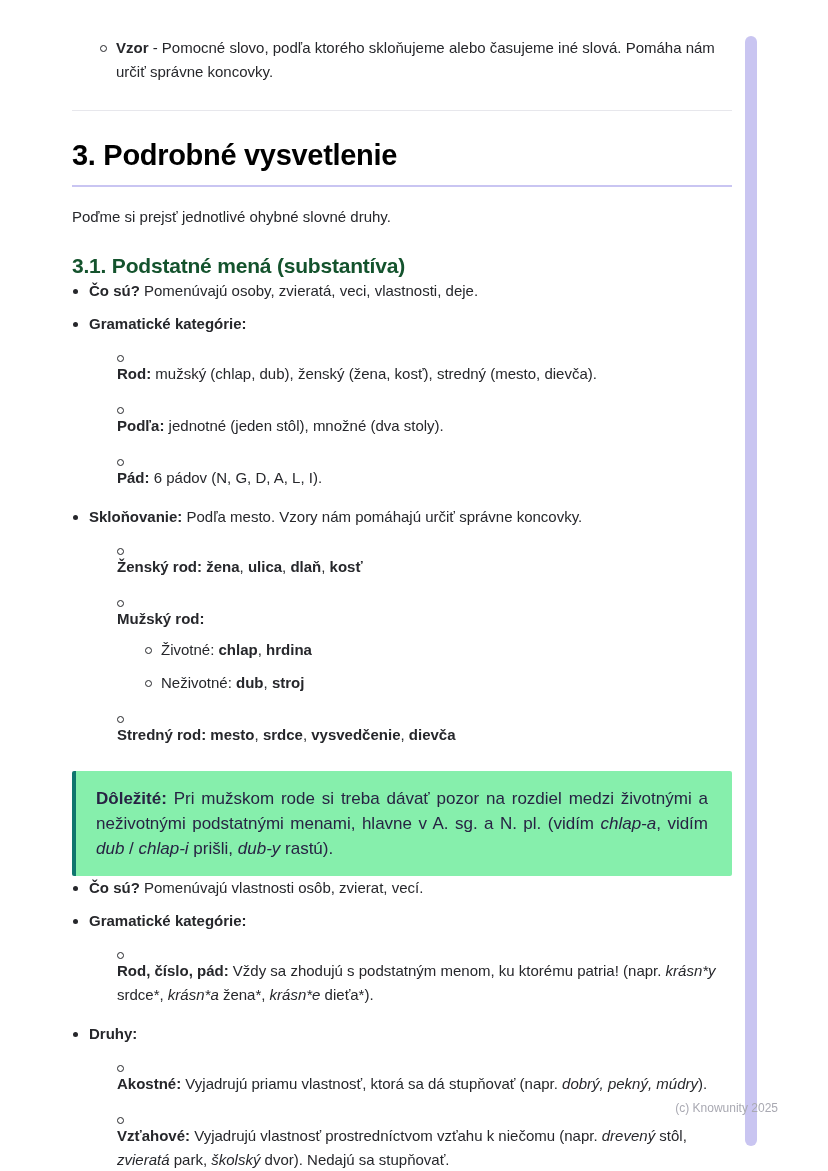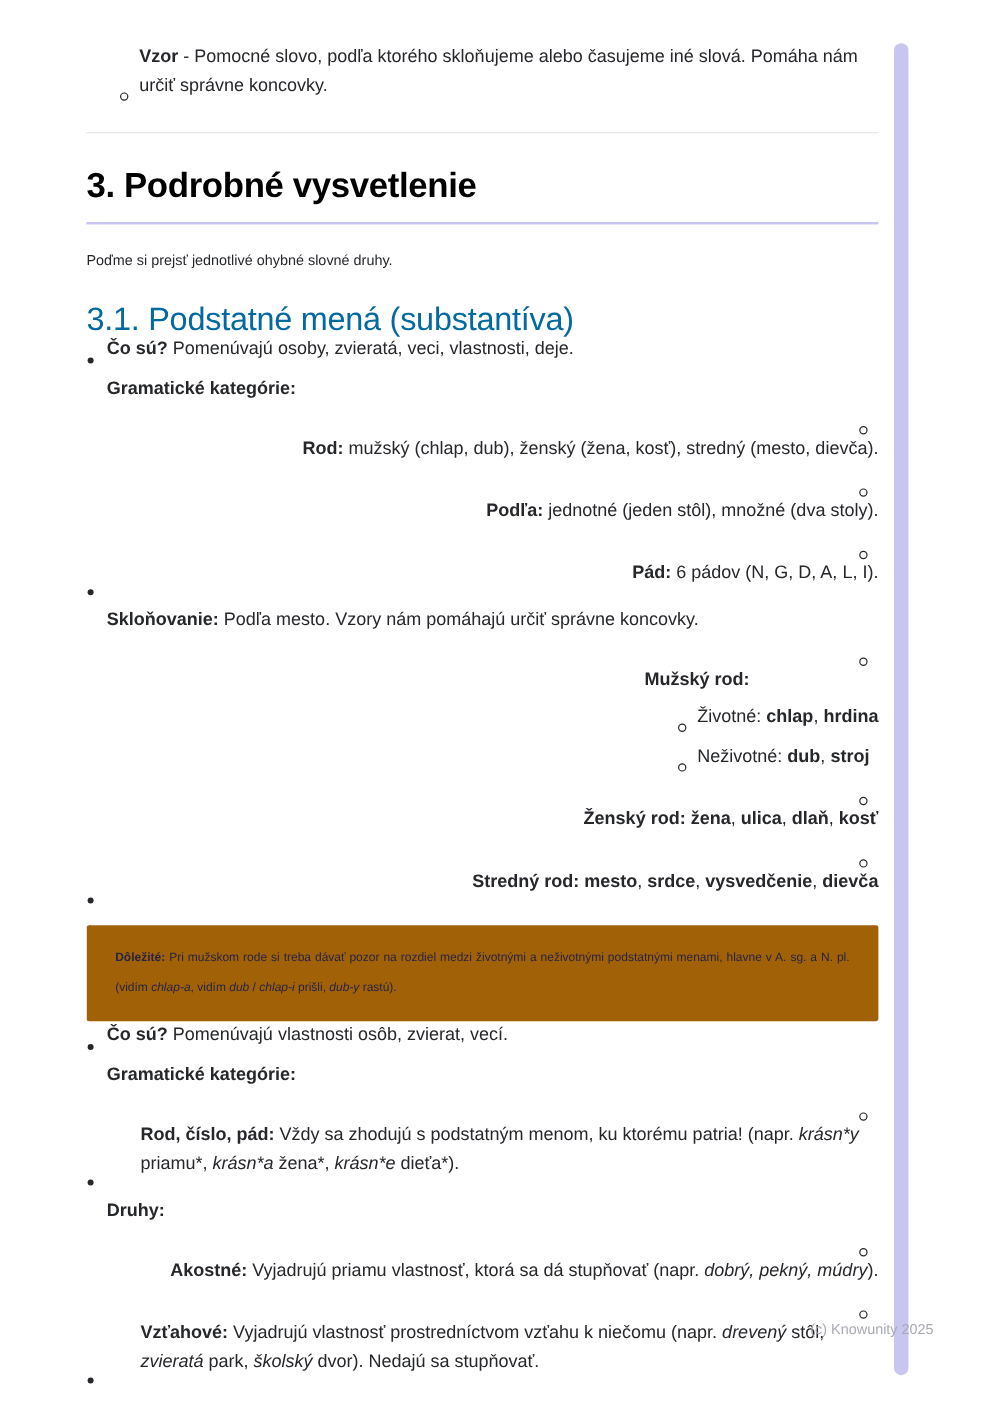--- a/index.html
+++ b/index.html
@@ -3,49 +3,49 @@
 <meta charset="utf-8">
 <style>
   html,body { margin:0; padding:0; background:#ffffff; }
   .page {
     position:relative; width:828px; height:1171px; background:#ffffff;
     overflow:hidden; font-family:"Liberation Sans", sans-serif; color:#26272b;
   }
   .content { position:absolute; left:72px; top:0; width:660px; }
 
   
-  .li { display:flex; align-items:flex-end; margin:0 0 9px 0; }
+  .li { display:flex; align-items:flex-start; margin:0 0 9px 0; }
   .txt { flex:1 1 auto; font-size:15px; line-height:24px; color:#26272b; }
   .b-dot  { flex:0 0 auto; width:5px;  height:5px; border-radius:50%; background:#26272b; margin:10px 11px 0 1px; }
   .b-ring { flex:0 0 auto; width:5px;  height:5px; border-radius:50%; border:1.5px solid #26272b; margin:9px 9px 0 0; background:#fff; }
 
   .intro-list { margin-top:36px; margin-left:28px; }
 
   .divider { border:none; border-top:1px solid #e7e7ec; margin:26px 0 0 0; }
 
   .h2 {
     margin:26px 0 0 0; font-size:29px; line-height:36px; font-weight:700;
     color:#000000; letter-spacing:-0.3px;
     border-bottom:2px solid #c9c5f2; padding-bottom:12px;
   }
-  .lead { margin:18px 0 0 0; font-size:12px; line-height:24px; }
+  .lead { margin:18px 0 0 0; font-size:15px; line-height:24px; }
 
-  .h3 { margin:24px 0 0 0; font-size:27px; line-height:26px; font-weight:400; color:#0369a1; letter-spacing:-0.2px; }
+  .h3 { margin:24px 0 0 0; font-size:21px; line-height:26px; font-weight:700; color:#14532d; letter-spacing:-0.2px; }
 
   .list { }
   .l2 { margin:10px 0 6px 28px; }
   .l2 > .li { margin-bottom:12px;flex-direction:column; }
   .l3 { margin:7px 0 0 28px; }
   .l3 > .li { margin-bottom:9px; }
   .l1 > .li:last-child, .l2 > .li:last-child, .l3 > .li:last-child { margin-bottom:0; }
 
   .callout {
-    margin-top:18px; background:#a16207; border-left:4px solid #a16207;
+    margin-top:18px; background:#86efac; border-left:4px solid #0f766e;
     border-radius:2px; padding:15px 24px 15px 20px;
-    font-size:10px; line-height:25px; color:#272343; text-align:justify;
+    font-size:17px; line-height:25px; color:#272343; text-align:justify;
   }
 
   .footer-credit {
     position:absolute; top:1101px; right:50px; font-size:12px; color:#a9a9b2; z-index:3;
   }
   .scroll-stripe {
     position:absolute; top:36px; right:71px; width:12px; height:1110px;
     background:#c9c5f1; border-radius:6px; z-index:1;
   }
 
@@ -105,37 +105,37 @@
         </div>
       </div>
 
       <div class="li">
         <span class="b-dot"></span>
         <div class="txt">
           <span><span class="seg-b">Skloňovanie:</span><span> Podľa mesto. Vzory nám pomáhajú určiť správne koncovky.</span></span>
           <div class="l2">
             <div class="li">
               <span class="b-ring"></span>
+              <div class="txt"><span class="seg-b">Ženský rod: žena</span><span>, </span><span class="seg-b">ulica</span><span>, </span><span class="seg-b">dlaň</span><span>, </span><span class="seg-b">kosť</span></div>
+            </div>
+            <div class="li">
+              <span class="b-ring"></span>
               <div class="txt">
                 <span><span class="seg-b">Mužský rod:</span></span>
                 <div class="l3">
                   <div class="li">
                     <span class="b-ring"></span>
                     <div class="txt"><span>Životné: </span><span class="seg-b">chlap</span><span>, </span><span class="seg-b">hrdina</span></div>
                   </div>
                   <div class="li">
                     <span class="b-ring"></span>
                     <div class="txt"><span>Neživotné: </span><span class="seg-b">dub</span><span>, </span><span class="seg-b">stroj</span></div>
                   </div>
                 </div>
               </div>
-            </div>
-            <div class="li">
-              <span class="b-ring"></span>
-              <div class="txt"><span class="seg-b">Ženský rod: žena</span><span>, </span><span class="seg-b">ulica</span><span>, </span><span class="seg-b">dlaň</span><span>, </span><span class="seg-b">kosť</span></div>
             </div>
             <div class="li">
               <span class="b-ring"></span>
               <div class="txt"><span class="seg-b">Stredný rod: mesto</span><span>, </span><span class="seg-b">srdce</span><span>, </span><span class="seg-b">vysvedčenie</span><span>, </span><span class="seg-b">dievča</span></div>
             </div>
           </div>
         </div>
       </div>
 
     </div>
@@ -152,21 +152,21 @@
         <div class="txt"><span class="seg-b">Čo sú?</span><span> Pomenúvajú vlastnosti osôb, zvierat, vecí.</span></div>
       </div>
 
       <div class="li">
         <span class="b-dot"></span>
         <div class="txt">
           <span><span class="seg-b">Gramatické kategórie:</span></span>
           <div class="l2">
             <div class="li">
               <span class="b-ring"></span>
-              <div class="txt"><span class="seg-b">Rod, číslo, pád:</span><span> Vždy sa zhodujú s podstatným menom, ku ktorému patria! (napr. </span><span class="seg-i">krásn*y</span><span> priamu*, </span><span class="seg-i">krásn*a</span><span> žena*, </span><span class="seg-i">krásn*e</span><span> dieťa*).</span></div>
+              <div class="txt"><span class="seg-b">Rod, číslo, pád:</span><span> Vždy sa zhodujú s podstatným menom, ku ktorému patria! (napr. </span><span class="seg-i">krásn*y</span><span> srdce*, </span><span class="seg-i">krásn*a</span><span> žena*, </span><span class="seg-i">krásn*e</span><span> dieťa*).</span></div>
             </div>
           </div>
         </div>
       </div>
 
       <div class="li">
         <span class="b-dot"></span>
         <div class="txt">
           <span><span class="seg-b">Druhy:</span></span>
           <div class="l2">

